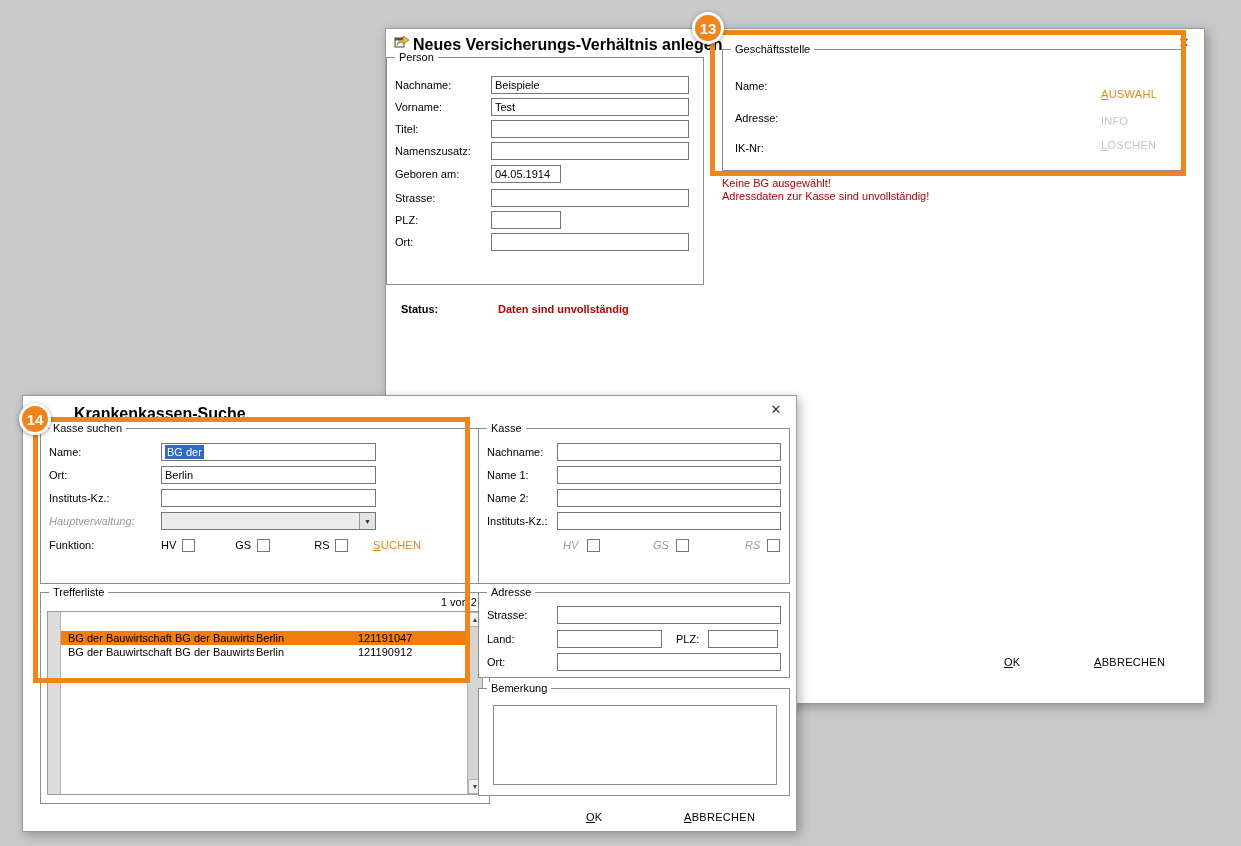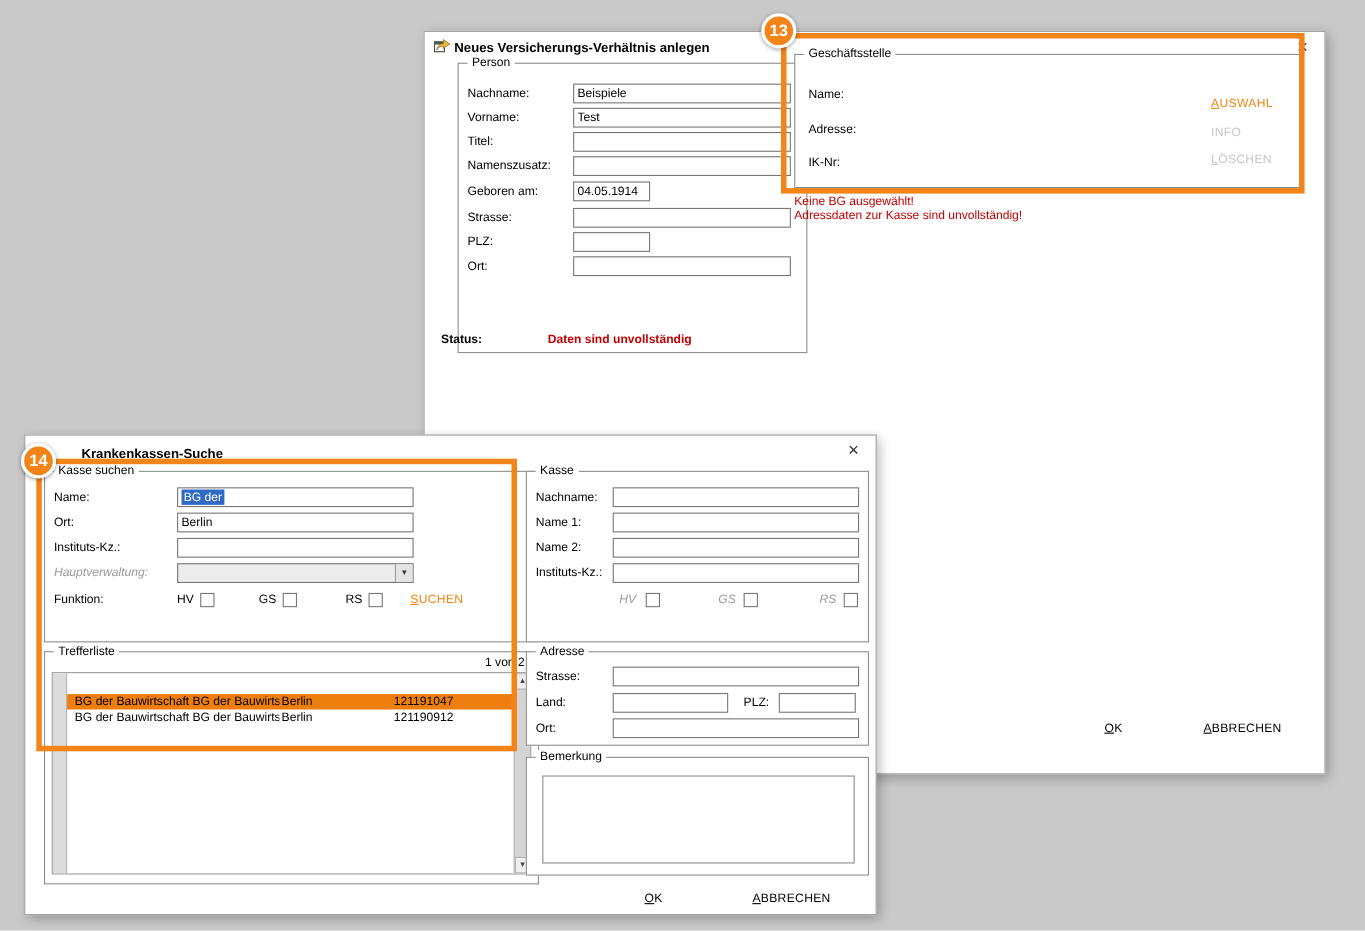--- a/index.html
+++ b/index.html
@@ -16,21 +16,21 @@
   .dialog {
     position:absolute; background:#fff;
     border:1px solid #9b9b9b;
     box-shadow:3px 3px 10px rgba(0,0,0,.28);
   }
   #dlg-insurance { left:385px; top:28px; width:820px; height:676px; z-index:1; }
   #dlg-search    { left:22px;  top:395px; width:775px; height:437px; z-index:10; }
 
   .titlebar { position:absolute; left:0; top:0; right:0; height:26px; }
   .dlg-icon { position:absolute; left:8px; top:6px; width:16px; height:14px; }
-  .dlg-title { position:absolute; left:27px; top:7px; font-size:12px; font-weight:bold; white-space:nowrap; }
+  .dlg-title { position:absolute; left:27px; top:7px; font-size:16px; font-weight:bold; white-space:nowrap; }
   #dlg-search .dlg-title { left:38px; top:9px;margin-left:13px; }
   .close-btn {
     position:absolute; right:12px; top:6px; width:16px; height:16px;
     font-size:13px; line-height:16px; text-align:center; color:#333; cursor:pointer;
   }
 
   
   .group { position:absolute; border:1px solid #8e8e8e; background:#fff; }
   .legend {
     position:absolute; top:-7px; left:8px; background:#fff;
@@ -150,21 +150,21 @@
         <svg width="16" height="14" viewBox="0 0 16 14">
           <rect x="1" y="3" width="9" height="9" fill="#fff" stroke="#444" stroke-width="1"></rect>
           <rect x="1" y="3" width="9" height="2.5" fill="#555"></rect>
           <path d="M9 1 L15 5 L9 9 L9 7 C6 7 4 8.5 3 10.5 C3.5 7 6 4.5 9 4.5 Z" fill="#e8b83a" stroke="#7a5c14" stroke-width="0.6"></path>
         </svg>
       </span>
       <span class="dlg-title">Neues Versicherungs-Verhältnis anlegen</span>
       <span class="close-btn">✕</span>
     </div>
 
-    <div class="group" style="left:30px;top:28px;width:318px;height:264px">
+    <div class="group" style="left:0;top:28px;width:318px;height:228px">
       <span class="legend">Person</span>
       <div class="frow" style="top:18px">
         <span class="lbl w96">Nachname:</span>
         <input class="tin" style="width: 198px;" value="Beispiele">
       </div>
       <div class="frow" style="top:62px">
         <span class="lbl w96">Titel:</span>
         <input class="tin" style="width: 198px;" value="">
       </div>
       <div class="frow" style="top:40px">

